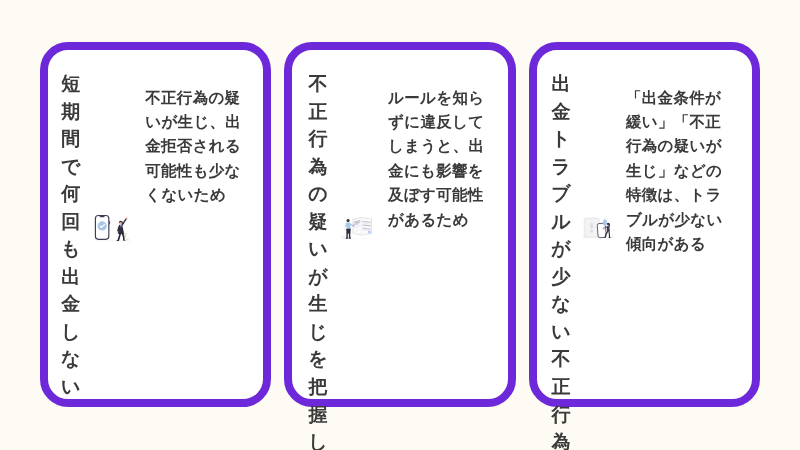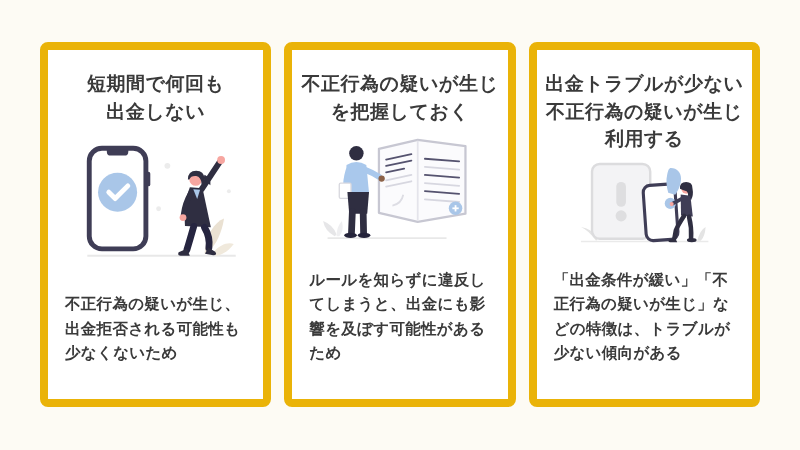--- a/index.html
+++ b/index.html
@@ -13,24 +13,24 @@
     box-sizing: border-box;
     width: 800px; height: 450px;
     padding: 42px 40px 43px 40px;
     display: flex;
     gap: 13px;
   }
   .card {
     flex: 1 1 0;
     box-sizing: border-box;
     background: #FFFFFF;
-    border: 8px solid #eab308;
-    border-radius: 8px;
+    border: 8px solid #6d28d9;
+    border-radius: 28px;
     display: flex;
-    flex-direction: column;
+    flex-direction: row;
     padding: 20px 8px 14px 8px;
     min-width: 0;
   }
   .card-title {
     font-size: 19px;
     font-weight: 700;
     color: #3A3A3A;
     text-align: center;
     line-height: 1.45;
     white-space: pre-line;

